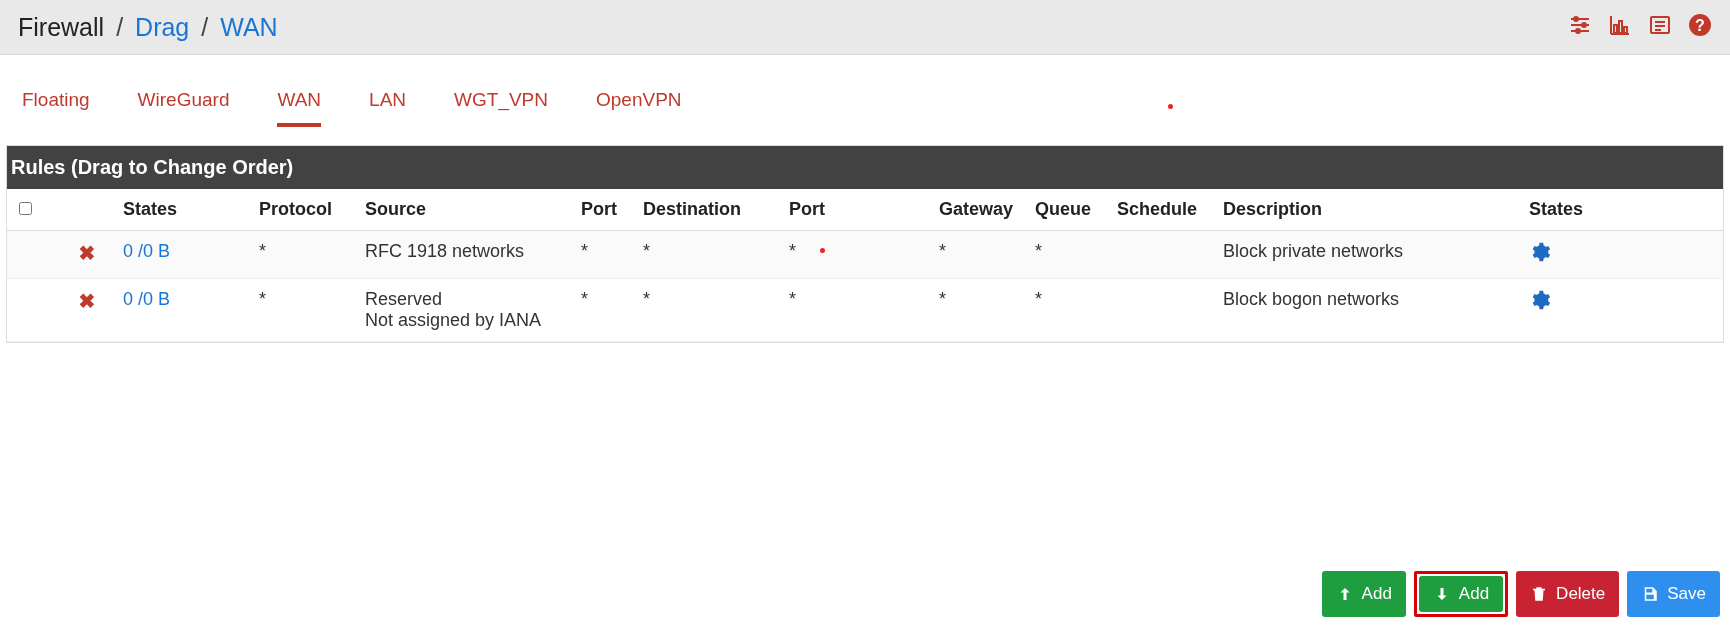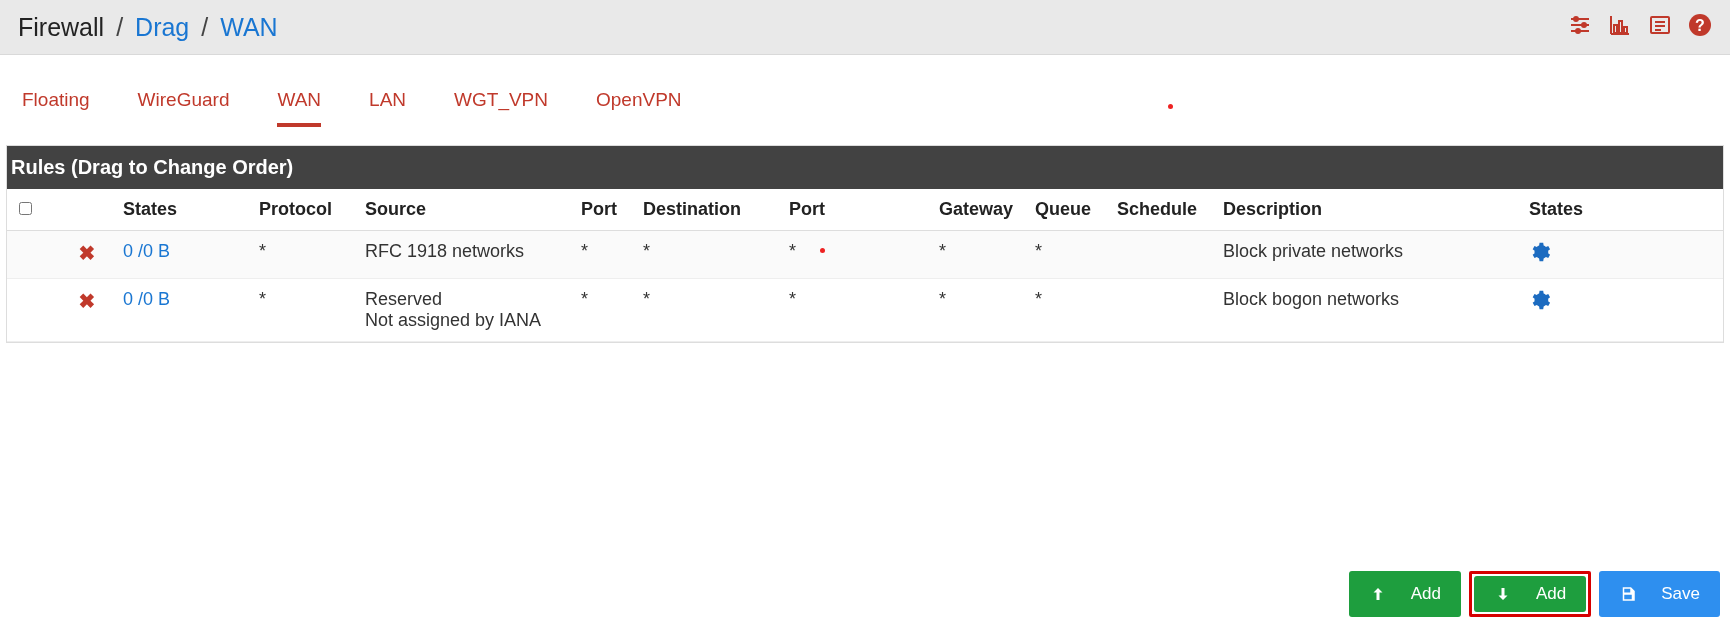--- a/index.html
+++ b/index.html
@@ -55,22 +55,22 @@
   .chk{width:36px;text-align:center;}
   .status-col{width:40px;text-align:center;}
   .x-icon{color:var(--red);font-weight:bold;font-size:20px;}
   .states-link{color:var(--link);}
   .gear-icon svg{width:22px;height:22px;fill:var(--gear);}
   
   .footer{
     position:absolute;right:10px;bottom:14px;display:flex;gap:8px;
   }
   .btn{
-    display:flex;align-items:center;gap:24px;
-    color:#fff;font-size:17px;padding:8px 20px;border-radius:3px;cursor:pointer;
+    display:flex;align-items:center;gap:8px;
+    color:#fff;font-size:17px;padding:8px 14px;border-radius:3px;cursor:pointer;
   }
   .btn svg{width:18px;height:18px;fill:#fff;}
   .btn.green{background:var(--green);}
   .btn.red{background:var(--redbtn);}
   .btn.blue{background:var(--blue-btn);}
   .btn.orange{background:var(--orange);}
   .btn-frame{border:3px solid var(--highlight);padding:2px;border-radius:2px;}
   
   .dot{position:absolute;width:5px;height:5px;background:#e22;border-radius:50%;}
   .w-states{width:120px;}
@@ -213,20 +213,26 @@
     <span>Add</span>
   </div>
   <div class="btn-frame">
     <div class="btn green">
       <svg viewBox="0 0 24 24">
             <path d="M12 20l6-6h-4V4h-4v10H6z"></path>
           </svg>
       <span>Add</span>
     </div>
   </div>
+  <div class="btn red">
+    <svg viewBox="0 0 24 24">
+          <path d="M6 7h12l-1 14H7L6 7zm3-4h6l1 2h4v2H4V5h4l1-2z"></path>
+        </svg>
+    <span>Delete</span>
+  </div>
   <div class="btn blue">
     <svg viewBox="0 0 24 24">
           <path d="M5 3h11l5 5v13H5V3zm2 2v5h8V5H7zm0 14h10v-6H7v6z"></path>
         </svg>
     <span>Save</span>
   </div>
 </div>
 
 <div class="dot" style="left:1168px;top:104px;"></div>
 <div class="dot" style="left:820px;top:248px;"></div>

